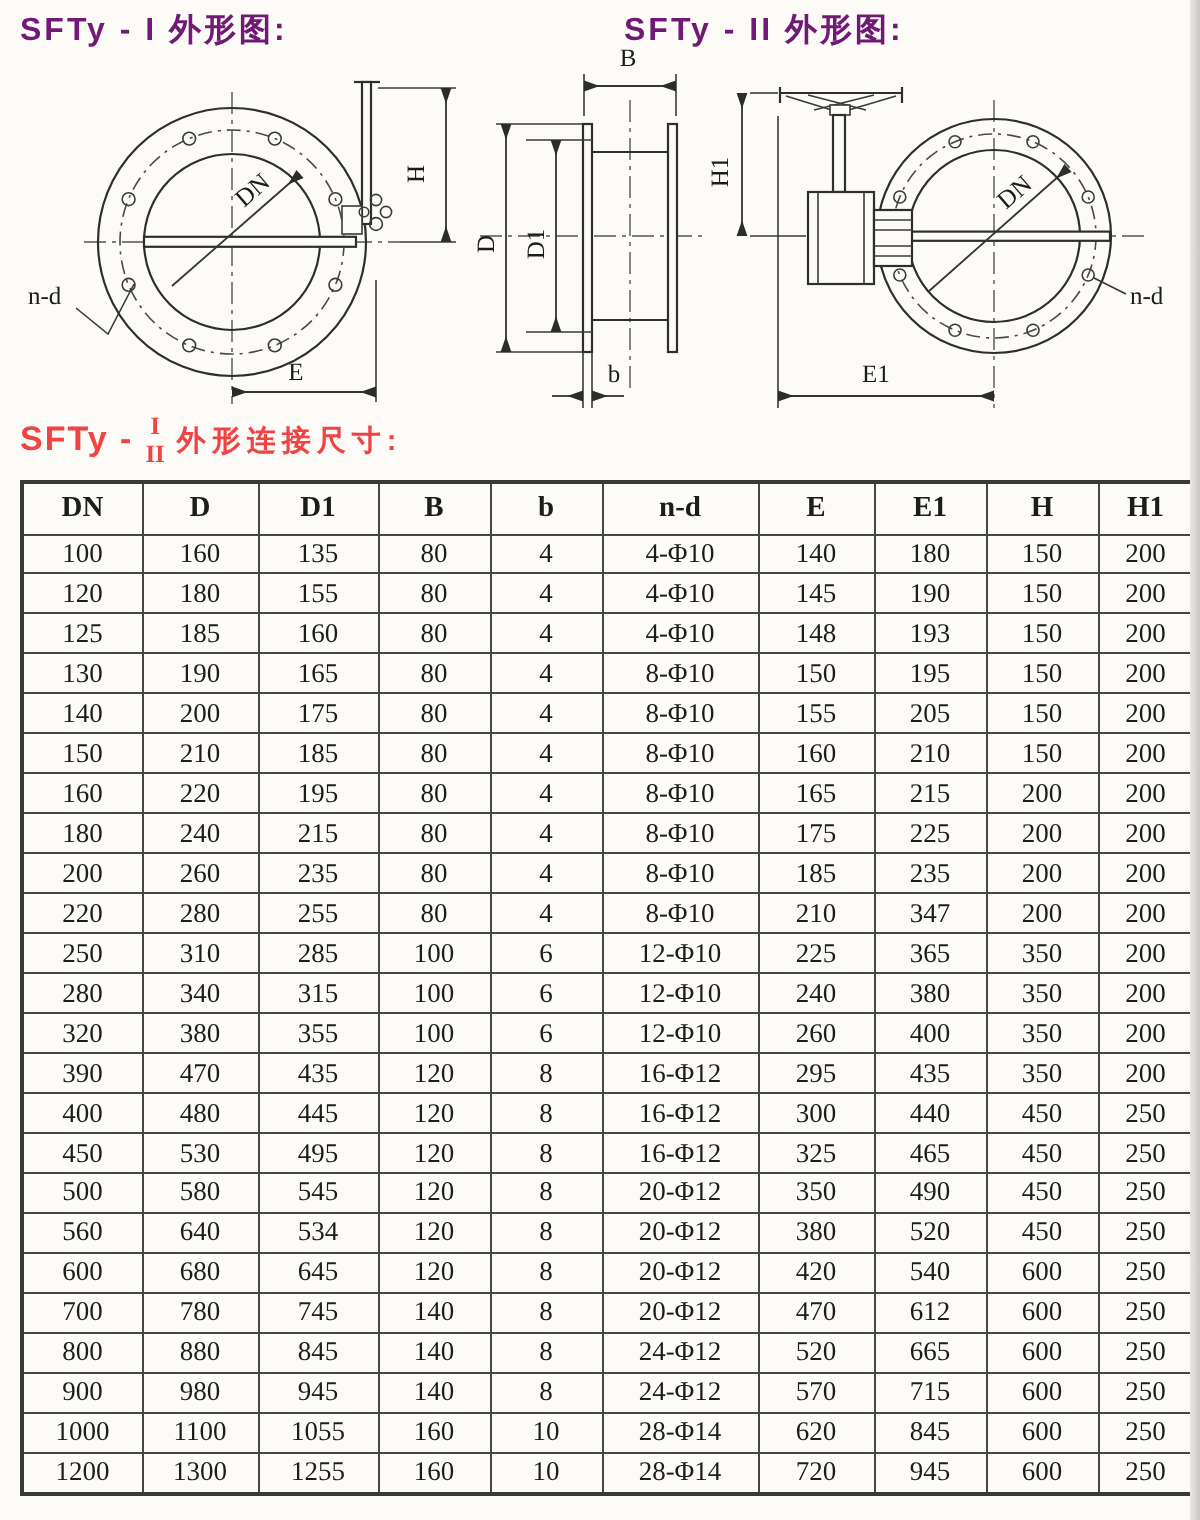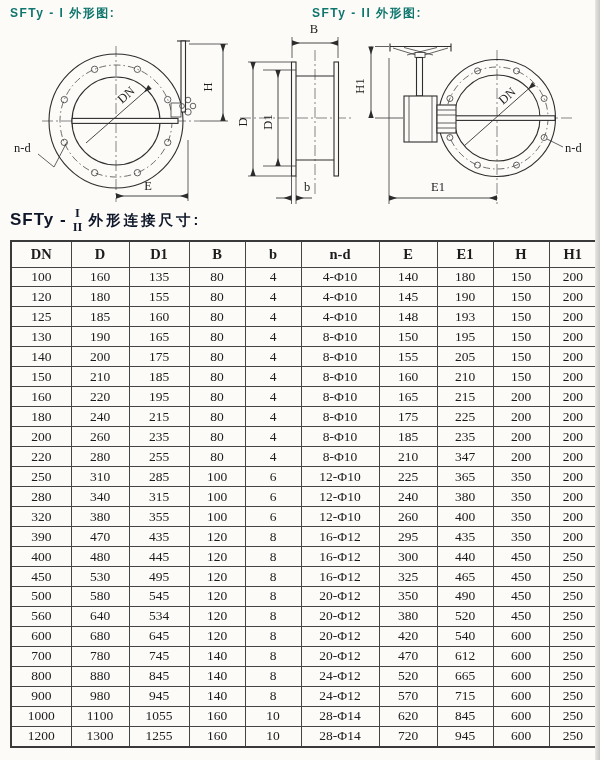--- a/index.html
+++ b/index.html
@@ -6,27 +6,27 @@
   .page{
     position:relative; width:600px; height:760px; overflow:hidden;
     background:#fcfbf8; font-family:"Liberation Sans",sans-serif; color:#222;
   }
   .edge-strip{
     position:absolute; right:0; top:0; width:5px; height:760px;
     background:linear-gradient(90deg,#e9e7e3,#c9c7c3);
   }
   .dwg-title{
     position:absolute; font-family:"Liberation Sans",sans-serif;
-    font-weight:700; font-size:12px; letter-spacing:1.5px; color:#0f766e; white-space:nowrap;text-align:center;
+    font-weight:700; font-size:16px; letter-spacing:1.5px; color:#701a75; white-space:nowrap;text-align:center;
   }
   .t-left{left:10px; top:5px;}
   .t-right{left:312px; top:5px;}
   .subtitle{
     position:absolute; left:10px; top:201px; height:38px;
-    display:flex; align-items:center; gap:6px; color:#0f172a;
+    display:flex; align-items:center; gap:6px; color:#ef4444;
   }
   .subtitle .pre{font-weight:700; font-size:17px; letter-spacing:1px;}
   .subtitle .frac{
     display:flex; flex-direction:column; align-items:center;
     font-family:"Liberation Serif",serif; font-size:12.5px; font-weight:700; line-height:1.15;
   }
   .subtitle .suf{font-size:14.5px; letter-spacing:3px; font-weight:600;}
   svg.drawings{position:absolute; left:0; top:0;}
   svg .ln{stroke:#2e2e2e; stroke-width:1.1; fill:none;}
   svg .thin{stroke:#3a3a3a; stroke-width:0.8; fill:none;}

